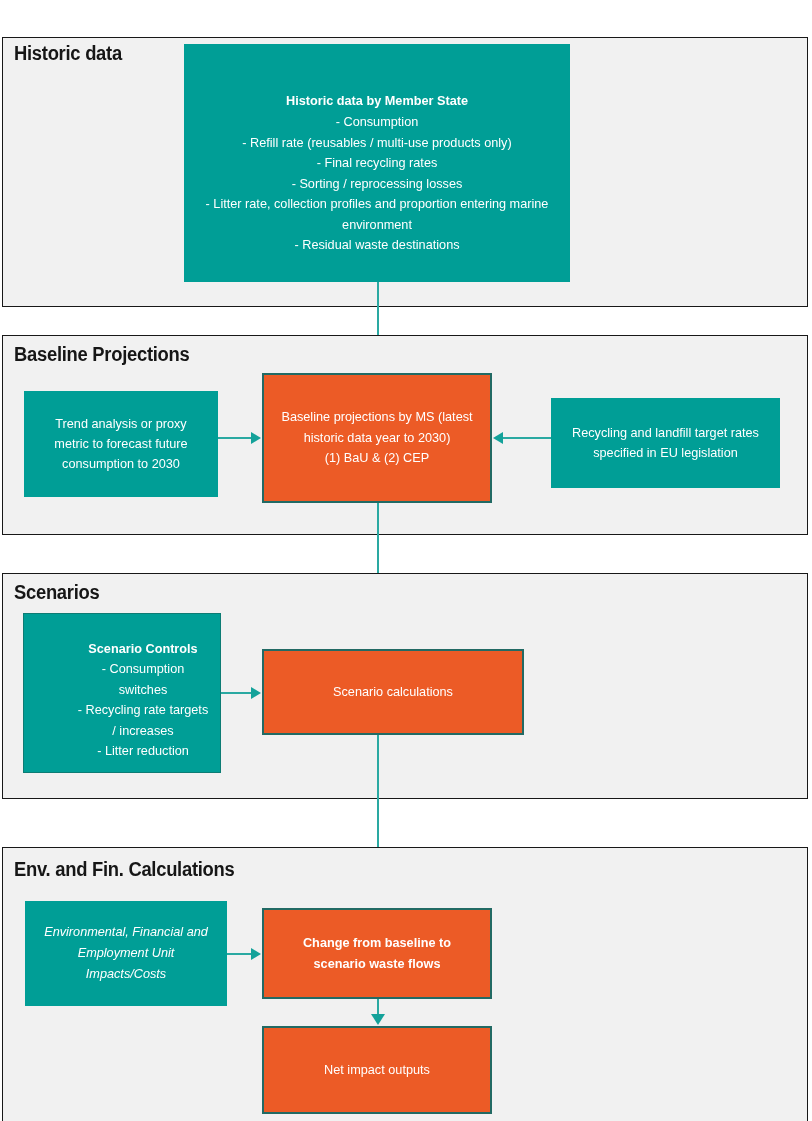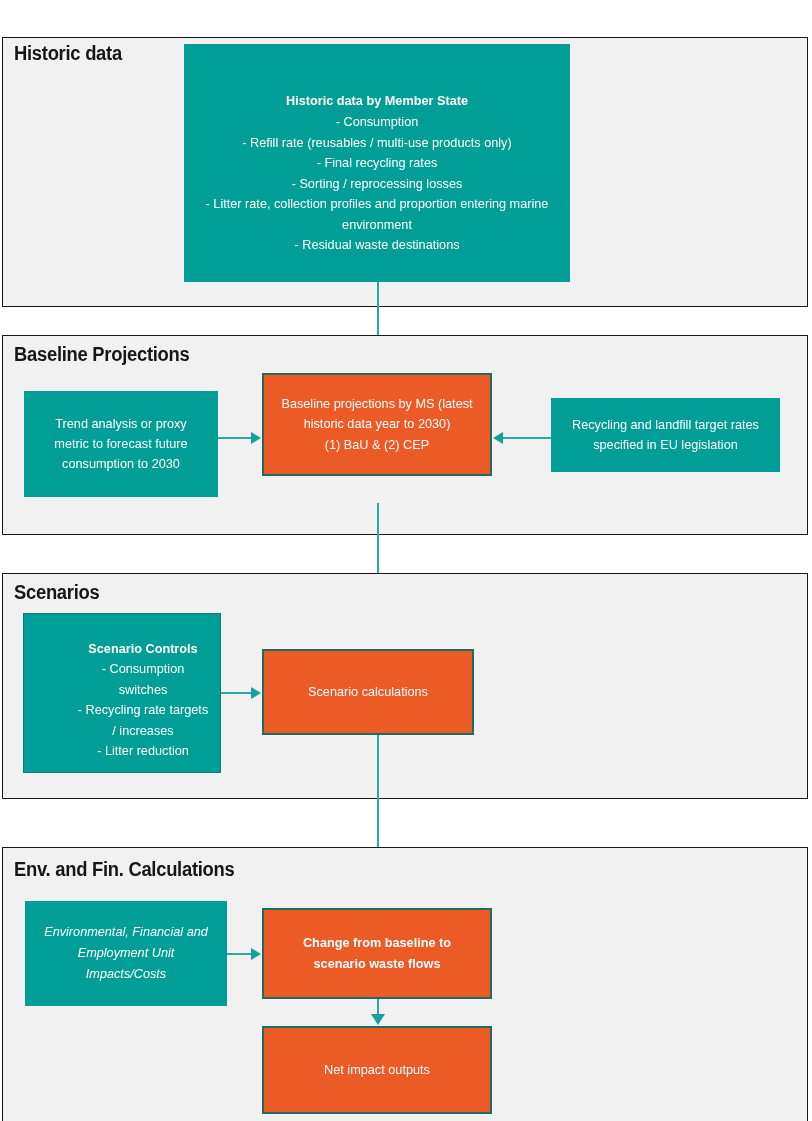--- a/index.html
+++ b/index.html
@@ -131,26 +131,26 @@
   <div class="vline" style="left:377px; top:249px; height:85px;"></div>
   <div class="arrow-down" style="left:371px; top:329px;"></div>
 
   <div class="panel" style="left:2px; top:302px; width:806px; height:200px;"></div>
   <div class="panel-title" style="left:14px; top:310px; font-size:20px;">Baseline Projections</div>
 
   <div class="node node-teal-noborder" style="left:24px; top:358px; width:194px; height:106px;justify-content:flex-end;">
     <span class="node-text" style="font-size:13.5px; line-height:1.5;">Trend analysis or proxy metric to forecast future consumption to 2030</span>
   </div>
 
-  <div class="node node-orange" style="left:262px; top:340px; width:230px; height:103px;">
+  <div class="node node-orange" style="left:262px; top:340px; width:230px; height:130px;">
     <span class="node-text" style="font-size:13.5px; line-height:1.52;">Baseline projections  by MS (latest historic data year to 2030)
 (1) BaU &amp; (2) CEP</span>
   </div>
 
-  <div class="node node-teal-noborder" style="left:551px; top:365px; width:229px; height:74px;">
+  <div class="node node-teal-noborder" style="left:551px; top:365px; width:229px; height:90px;">
     <span class="node-text" style="font-size:13.5px; line-height:1.5;">Recycling and landfill target rates specified in EU legislation</span>
   </div>
 
   <div class="hline" style="left:218px; top:404px; width:34px;"></div>
   <div class="arrow-right" style="left:251px; top:399px;"></div>
 
   <div class="hline" style="left:503px; top:404px; width:48px;"></div>
   <div class="arrow-left" style="left:493px; top:399px;"></div>
 
   <div class="vline" style="left:377px; top:470px; height:142px;"></div>
@@ -159,21 +159,21 @@
   <div class="panel" style="left:2px; top:540px; width:806px; height:226px;"></div>
   <div class="panel-title" style="left:14px; top:548px; font-size:20px;">Scenarios</div>
 
   <div class="node node-teal" style="left:23px; top:580px; width:198px; height:160px; flex-direction:column;">
     <span class="node-text node-head" style="font-size:13.5px; margin-top:16px;">Scenario Controls</span>
     <span class="node-text" style="font-size:13.5px; line-height:1.52; margin-top:1px;">- Consumption switches
 - Recycling rate targets / increases
 - Litter reduction</span>
   </div>
 
-  <div class="node node-orange" style="left:262px; top:616px; width:212px; height:86px;">
+  <div class="node node-orange" style="left:262px; top:616px; width:262px; height:86px;">
     <span class="node-text" style="font-size:13.5px;">Scenario calculations</span>
   </div>
 
   <div class="hline" style="left:221px; top:659px; width:31px;"></div>
   <div class="arrow-right" style="left:251px; top:654px;"></div>
 
   <div class="vline" style="left:377px; top:702px; height:165px;"></div>
   <div class="arrow-down" style="left:371px; top:862px;"></div>
 
   <div class="panel" style="left:2px; top:814px; width:806px; height:303px;"></div>

